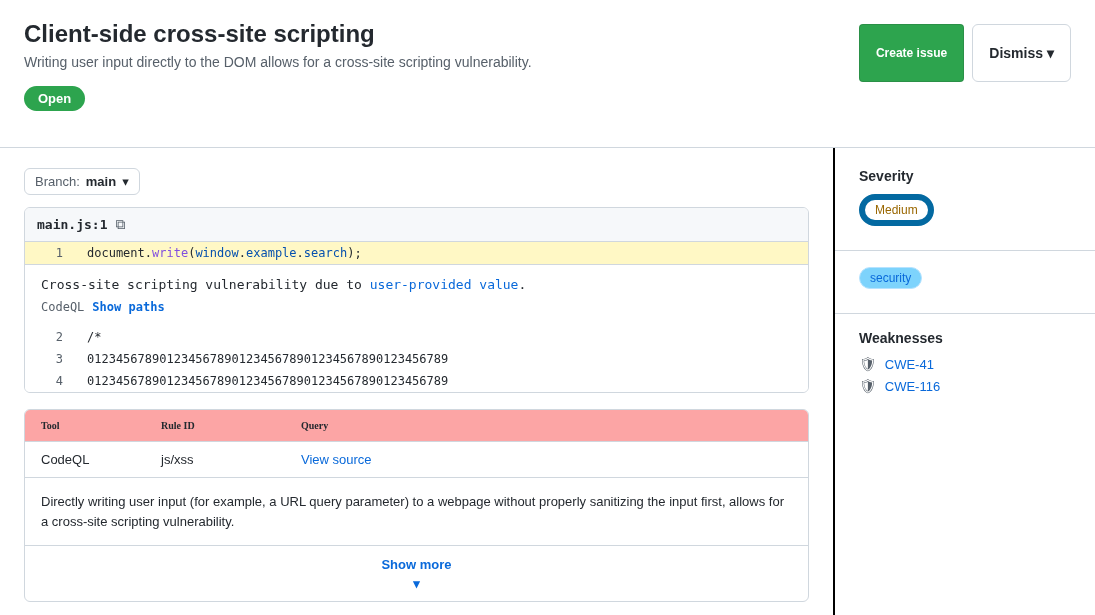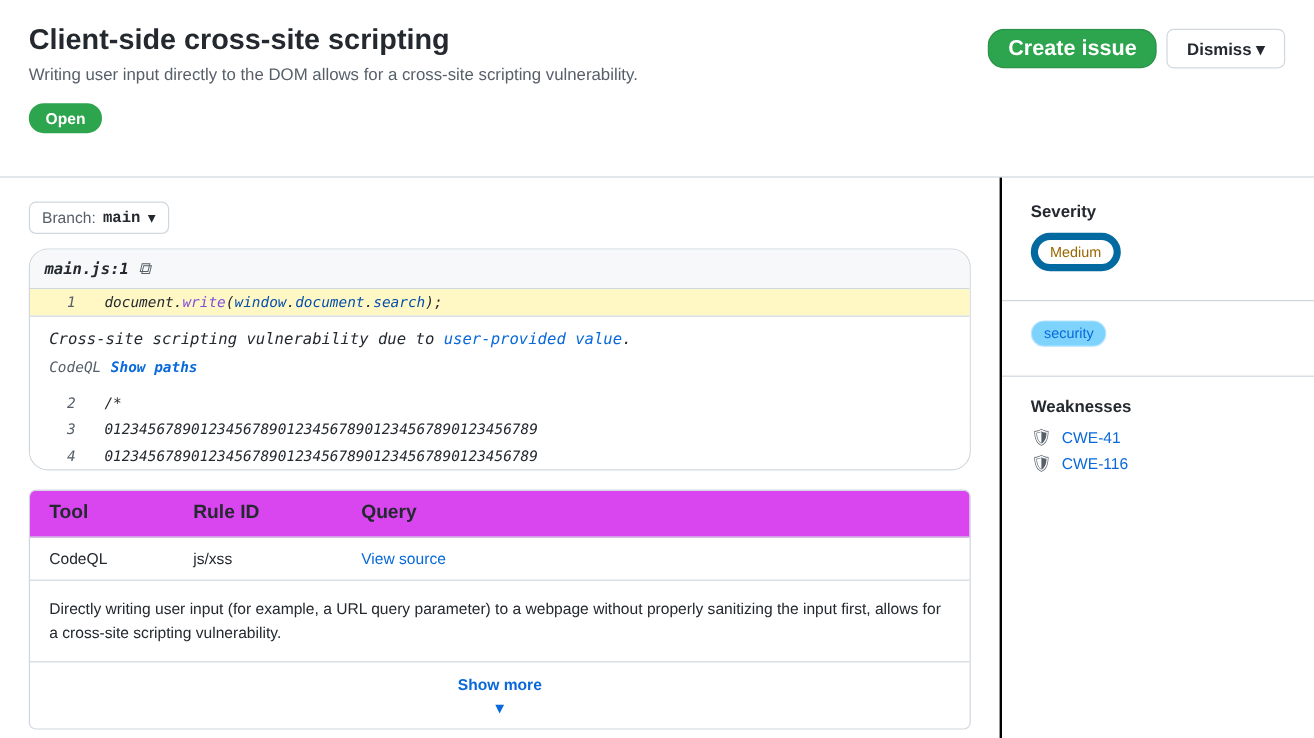--- a/index.html
+++ b/index.html
@@ -14,64 +14,64 @@
 
     .page-title { font-size: 24px; font-weight: 600; margin-bottom: 6px; color: #24292f; }
     .page-subtitle { font-size: 14px; color: #57606a; margin-bottom: 16px; }
 
     .badge-open { display: inline-block; background: #2da44e; color: #fff; border-radius: 20px; padding: 5px 14px; font-size: 13px; font-weight: 600; margin-bottom: 20px; }
 
     .divider { border: none; border-top: 1px solid #d0d7de; margin: 0 -24px 20px; }
 
     .branch-selector { display: inline-flex; align-items: center; gap: 6px; border: 1px solid #d0d7de; border-radius: 6px; padding: 5px 10px; font-size: 13px; cursor: pointer; background: #fff; }
     .branch-selector .branch-label { color: #57606a; }
-    .branch-selector .branch-name { font-weight: 600; color: #24292f; font-family: Liberation Mono, monospace; }
-
-    .code-block { border: 1px solid #d0d7de; border-radius: 16px; margin-top: 12px; overflow: hidden; font-family: 'SFMono-Regular', Consolas, monospace; font-size: 12px; font-style: italic; }
+    .branch-selector .branch-name { font-weight: 600; color: #24292f; }
+
+    .code-block { border: 1px solid #d0d7de; border-radius: 6px; margin-top: 12px; overflow: hidden; font-family: 'SFMono-Regular', Consolas, monospace; font-size: 12px; }
     .code-header { display: flex; align-items: center; gap: 8px; padding: 8px 12px; background: #f6f8fa; border-bottom: 1px solid #d0d7de; }
     .code-filename { font-weight: 600; font-size: 13px; color: #24292f; font-family: 'SFMono-Regular', Consolas, monospace; }
     .copy-icon { color: #57606a; cursor: pointer; font-size: 14px; }
 
     .code-line { display: flex; background: #fff8c5; }
     .code-line .line-num { width: 50px; padding: 4px 12px; color: #57606a; text-align: right; user-select: none; }
     .code-line .line-content { padding: 4px 12px; color: #24292f; }
 
     .code-line-plain { display: flex; background: #fff; }
     .code-line-plain .line-num { width: 50px; padding: 4px 12px; color: #57606a; text-align: right; user-select: none; }
     .code-line-plain .line-content { padding: 4px 12px; color: #24292f; }
 
     .alert-box { background: #fff; border: none; border-top: 1px solid #d0d7de; padding: 12px 16px; }
     .alert-text { font-size: 13px; color: #24292f; margin-bottom: 8px; }
     .alert-text a { color: #0969da; text-decoration: none; }
     .alert-footer { display: flex; align-items: center; gap: 8px; font-size: 12px; color: #57606a; }
     .alert-footer a { color: #0969da; text-decoration: none; font-weight: 600; }
 
     .tool-table-section { border: 1px solid #d0d7de; border-radius: 6px; overflow: hidden; margin-top: 16px; background: #fff; }
-    .tool-table-header { display: grid; grid-template-columns: 120px 140px 1fr; padding: 10px 16px; border-bottom: 1px solid #d0d7de; background: #d946ef; font-weight: 600; font-size: 16px; }
+    .tool-table-header { display: grid; grid-template-columns: 120px 140px 1fr; padding: 10px 16px; border-bottom: 1px solid #d0d7de; background: #fca5a5; font-weight: 600; font-size: 10px; font-family: Liberation Serif, serif; }
     .tool-table-row { display: grid; grid-template-columns: 120px 140px 1fr; padding: 10px 16px; border-bottom: 1px solid #d0d7de; font-size: 13px; }
     .tool-table-row a { color: #0969da; text-decoration: none; }
     .description-section { padding: 14px 16px; border-bottom: 1px solid #d0d7de; font-size: 13px; color: #24292f; line-height: 1.5; }
     .show-more-section { padding: 10px 16px; text-align: center; }
     .show-more-btn { color: #0969da; font-size: 13px; font-weight: 600; background: none; border: none; cursor: pointer; display: inline-flex; align-items: center; gap: 4px; flex-direction: column; }
 
     
     .section-title { font-size: 14px; font-weight: 600; margin-bottom: 10px; color: #24292f; }
     .right-section { margin-bottom: 24px; }
 
     .severity-badge { display: inline-block; border: 6px solid #0369a1; color: #9a6700; border-radius: 20px; padding: 3px 10px; font-size: 12px; }
     .tag-badge { display: inline-block; background: #7dd3fc; color: #0969da; border-radius: 20px; padding: 3px 10px; font-size: 12px; border: 1px solid #b6e3ff; }
 
     .weakness-item { display: flex; align-items: center; gap: 8px; font-size: 13px; color: #0969da; margin-bottom: 6px; cursor: pointer; }
     .shield-icon { font-size: 14px; color: #57606a; }
 
     .footer-bar { padding: 10px 24px; border-top: 1px solid #d0d7de; font-size: 13px; color: #57606a; display: flex; align-items: center; gap: 8px; }
 
     .header-actions { display: flex; align-items: flex-start; justify-content: space-between; }
     .header-buttons { display: flex; gap: 8px; margin-top: 4px; }
-    .btn-create { background: #2da44e; color: #fff; border: 1px solid rgba(27,31,36,0.15); border-radius: 14px; padding: 5px 16px; font-size: 18px; font-weight: 600; cursor: pointer; }
+    .btn-create { background: #2da44e; color: #fff; border: 1px solid rgba(27,31,36,0.15); border-radius: 4px; padding: 21px 16px; font-size: 12px; font-weight: 600; cursor: pointer; }
     .btn-dismiss { background: #fff; color: #24292f; border: 1px solid #d0d7de; border-radius: 6px; padding: 5px 16px; font-size: 14px; font-weight: 600; cursor: pointer; display: flex; align-items: center; gap: 4px; }
   </style>
 </head>
 <body>
 
 <div class="page-container">
 
   <div style="padding: 20px 24px 0;">
     <div class="header-actions">
       <div>
@@ -107,21 +107,21 @@
         <div class="code-header">
           <span class="code-filename">
             <span>main.js</span>:<span>1</span>
           </span>
           <span class="copy-icon">⧉</span>
         </div>
 
         <div class="code-line">
           <span class="line-num">1</span>
           <span class="line-content">
-            <span style="color:#24292f;">document.</span><span style="color:#8250df;">write</span><span style="color:#24292f;">(</span><span style="color:#0550ae;">window</span><span style="color:#24292f;">.</span><span style="color:#0550ae;">document</span><span style="color:#24292f;">.</span><span style="color:#0550ae;">search</span><span style="color:#24292f;">);</span>
+            <span style="color:#24292f;">document.</span><span style="color:#8250df;">write</span><span style="color:#24292f;">(</span><span style="color:#0550ae;">window</span><span style="color:#24292f;">.</span><span style="color:#0550ae;">example</span><span style="color:#24292f;">.</span><span style="color:#0550ae;">search</span><span style="color:#24292f;">);</span>
           </span>
         </div>
 
         <div class="alert-box">
           <div class="alert-text">
             <span>Cross-site scripting vulnerability due to</span>
             <a href="#">user-provided value</a><span>.</span>
           </div>
           <div class="alert-footer">
             <span>CodeQL</span>

